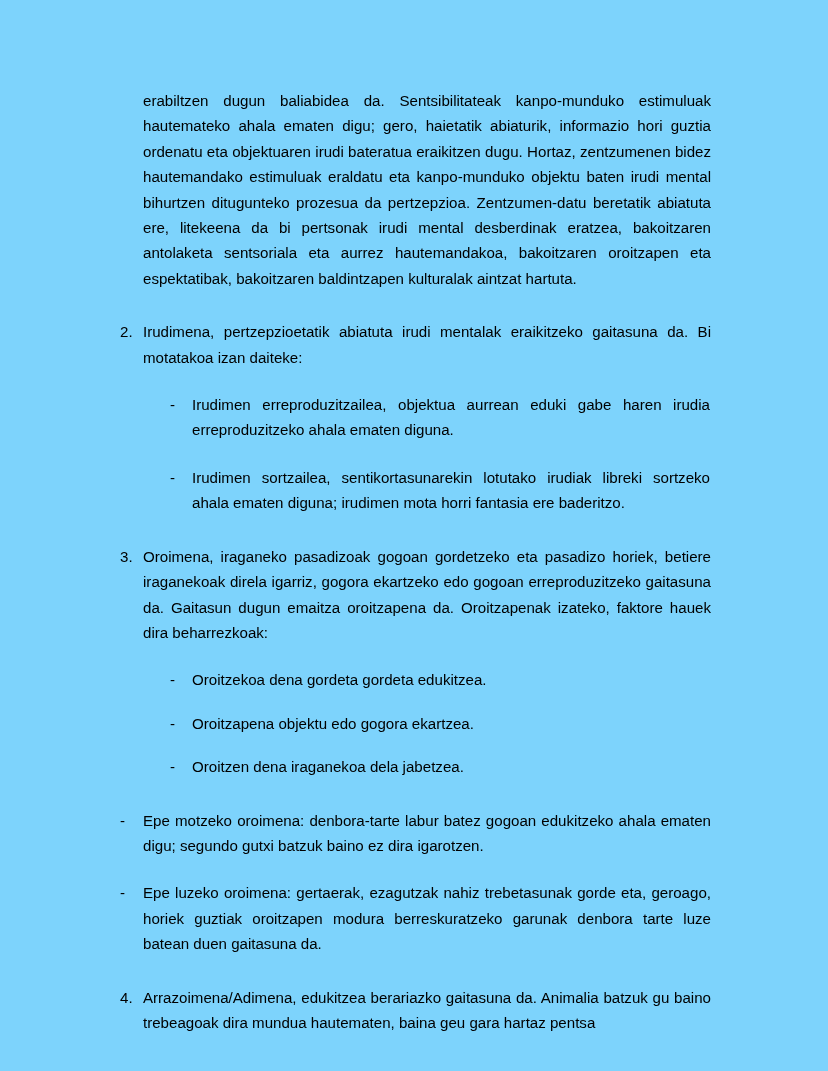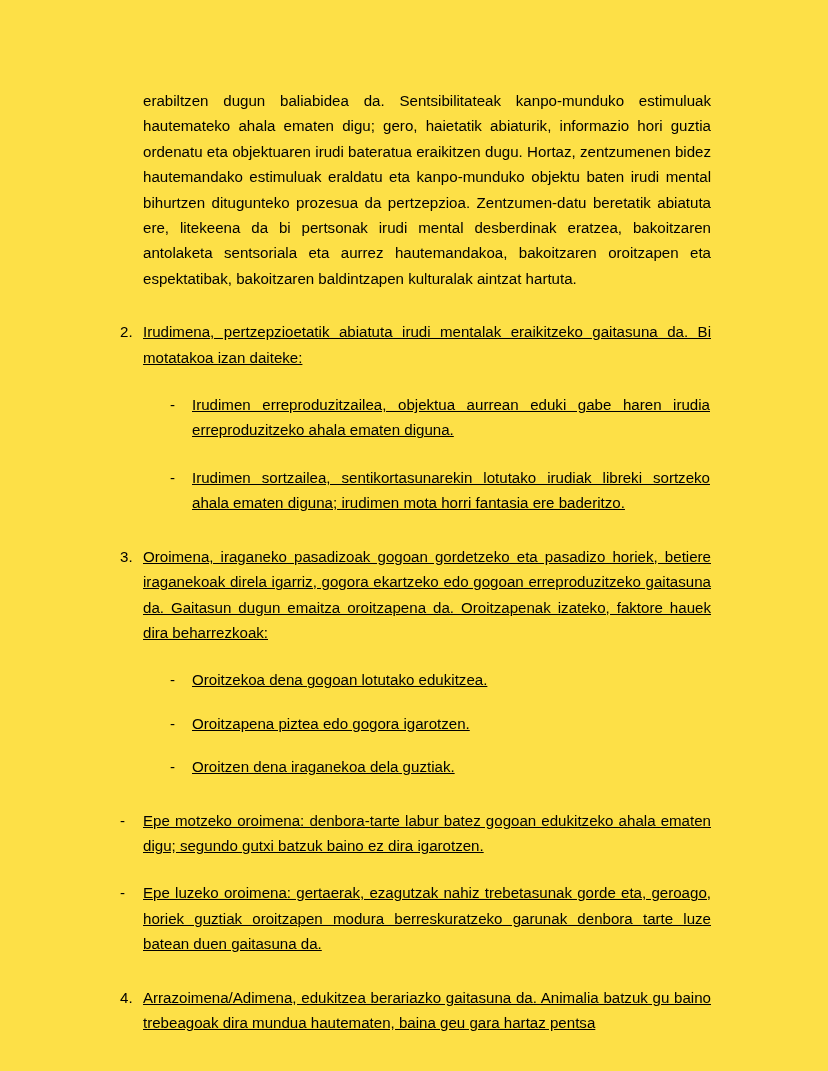--- a/index.html
+++ b/index.html
@@ -16,21 +16,21 @@
     color: #000000;
     -webkit-font-smoothing: antialiased;
   }
 
   .page {
     position: absolute;
     left: 0;
     top: 0;
     width: 828px;
     height: 1071px;
-    background: #fde047;
+    background: #7dd3fc;
     overflow: hidden;
   }
 
   
   .content {
     position: absolute;
     left: 120px;
     top: 88px;
     width: 591px;
   }
@@ -78,21 +78,20 @@
   }
   .lvl2 > .marker {
     width: 22px;
   }
   .lvl2 > .body {
     width: 518px;
   }
 
   .body {
     flex: 0 0 auto;
-    text-decoration: underline;
   }
 
   
   .gap-lg { height: 28px; }
   .gap-md { height: 22px; }
   .gap-sm { height: 18px; }
 </style>
 </head>
 <body>
 
@@ -126,35 +125,35 @@
 
     <div class="row lvl1">
       <span class="marker">3.</span>
       <p class="para body">Oroimena, iraganeko pasadizoak gogoan gordetzeko eta pasadizo horiek, betiere iraganekoak direla igarriz, gogora ekartzeko edo gogoan erreproduzitzeko gaitasuna da. Gaitasun dugun emaitza oroitzapena da. Oroitzapenak izateko, faktore hauek dira beharrezkoak:</p>
     </div>
 
     <div class="gap-md"></div>
 
     <div class="row lvl2">
       <span class="marker">-</span>
-      <p class="para body">Oroitzekoa dena gogoan lotutako edukitzea.</p>
+      <p class="para body">Oroitzekoa dena gordeta gordeta edukitzea.</p>
     </div>
 
     <div class="gap-sm"></div>
 
     <div class="row lvl2">
       <span class="marker">-</span>
-      <p class="para body">Oroitzapena piztea edo gogora igarotzen.</p>
+      <p class="para body">Oroitzapena objektu edo gogora ekartzea.</p>
     </div>
 
     <div class="gap-sm"></div>
 
     <div class="row lvl2">
       <span class="marker">-</span>
-      <p class="para body">Oroitzen dena iraganekoa dela guztiak.</p>
+      <p class="para body">Oroitzen dena iraganekoa dela jabetzea.</p>
     </div>
 
     <div class="gap-lg"></div>
 
     <div class="row lvl1">
       <span class="marker">-</span>
       <p class="para body">Epe motzeko oroimena: denbora-tarte labur batez gogoan edukitzeko ahala ematen digu; segundo gutxi batzuk baino ez dira igarotzen.</p>
     </div>
 
     <div class="gap-md"></div>

